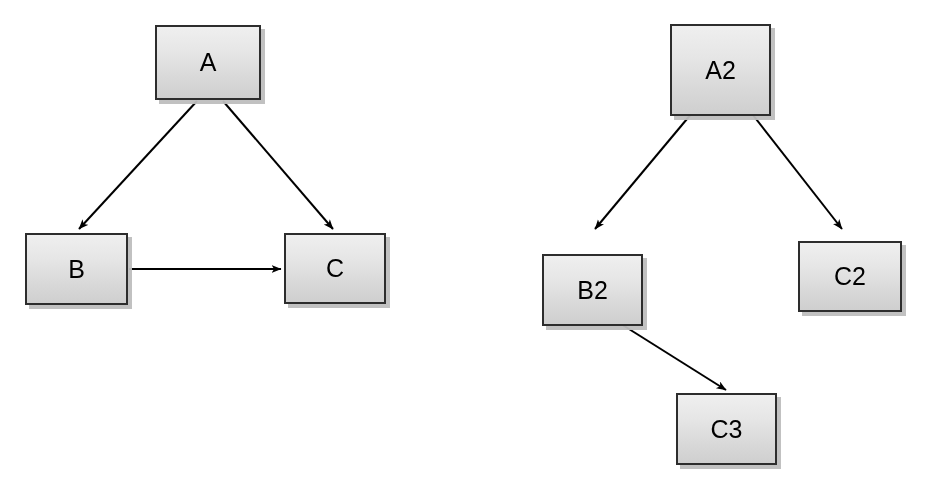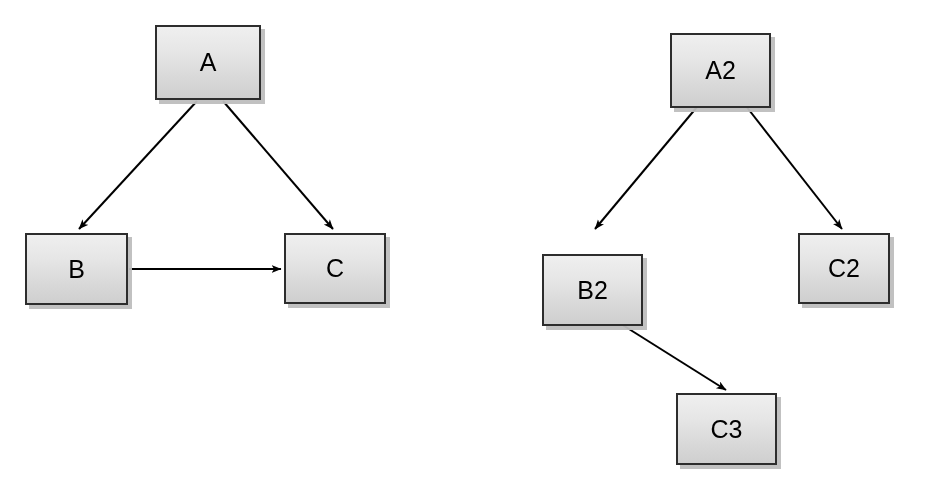--- a/index.html
+++ b/index.html
@@ -71,27 +71,27 @@
   <div id="node-layer">
       <div class="node" style="left: 155px; top: 25px; width: 106px; height: 75px; border-color: rgb(45, 45, 45);">
         <span class="node-label" style="color: rgb(0, 0, 0);">A</span>
       </div>
       <div class="node" style="left: 25px; top: 233px; width: 103px; height: 72px; border-color: rgb(45, 45, 45);">
         <span class="node-label" style="color: rgb(0, 0, 0);">B</span>
       </div>
       <div class="node" style="left: 284px; top: 233px; width: 102px; height: 71px; border-color: rgb(45, 45, 45);">
         <span class="node-label" style="color: rgb(0, 0, 0);">C</span>
       </div>
-      <div class="node" style="left: 670px; top: 33px; width: 101px; height: 75px; border-color: rgb(45, 45, 45);">
+      <div class="node" style="left: 670px; top: 24px; width: 101px; height: 92px; border-color: rgb(45, 45, 45);">
         <span class="node-label" style="color: rgb(0, 0, 0);">A2</span>
       </div>
       <div class="node" style="left: 542px; top: 233px; width: 101px; height: 72px; border-color: rgb(45, 45, 45); margin-top: 21px;">
         <span class="node-label" style="color: rgb(0, 0, 0);">B2</span>
       </div>
-      <div class="node" style="left: 798px; top: 233px; width: 92px; height: 71px; border-color: rgb(45, 45, 45);">
+      <div class="node" style="left: 798px; top: 241px; width: 104px; height: 71px; border-color: rgb(45, 45, 45);">
         <span class="node-label" style="color: rgb(0, 0, 0);">C2</span>
       </div>
       <div class="node" style="left: 676px; top: 393px; width: 101px; height: 72px; border-color: rgb(45, 45, 45);">
         <span class="node-label" style="color: rgb(0, 0, 0);">C3</span>
       </div>
     </div>
 
 </div>
 
 </body></html>

